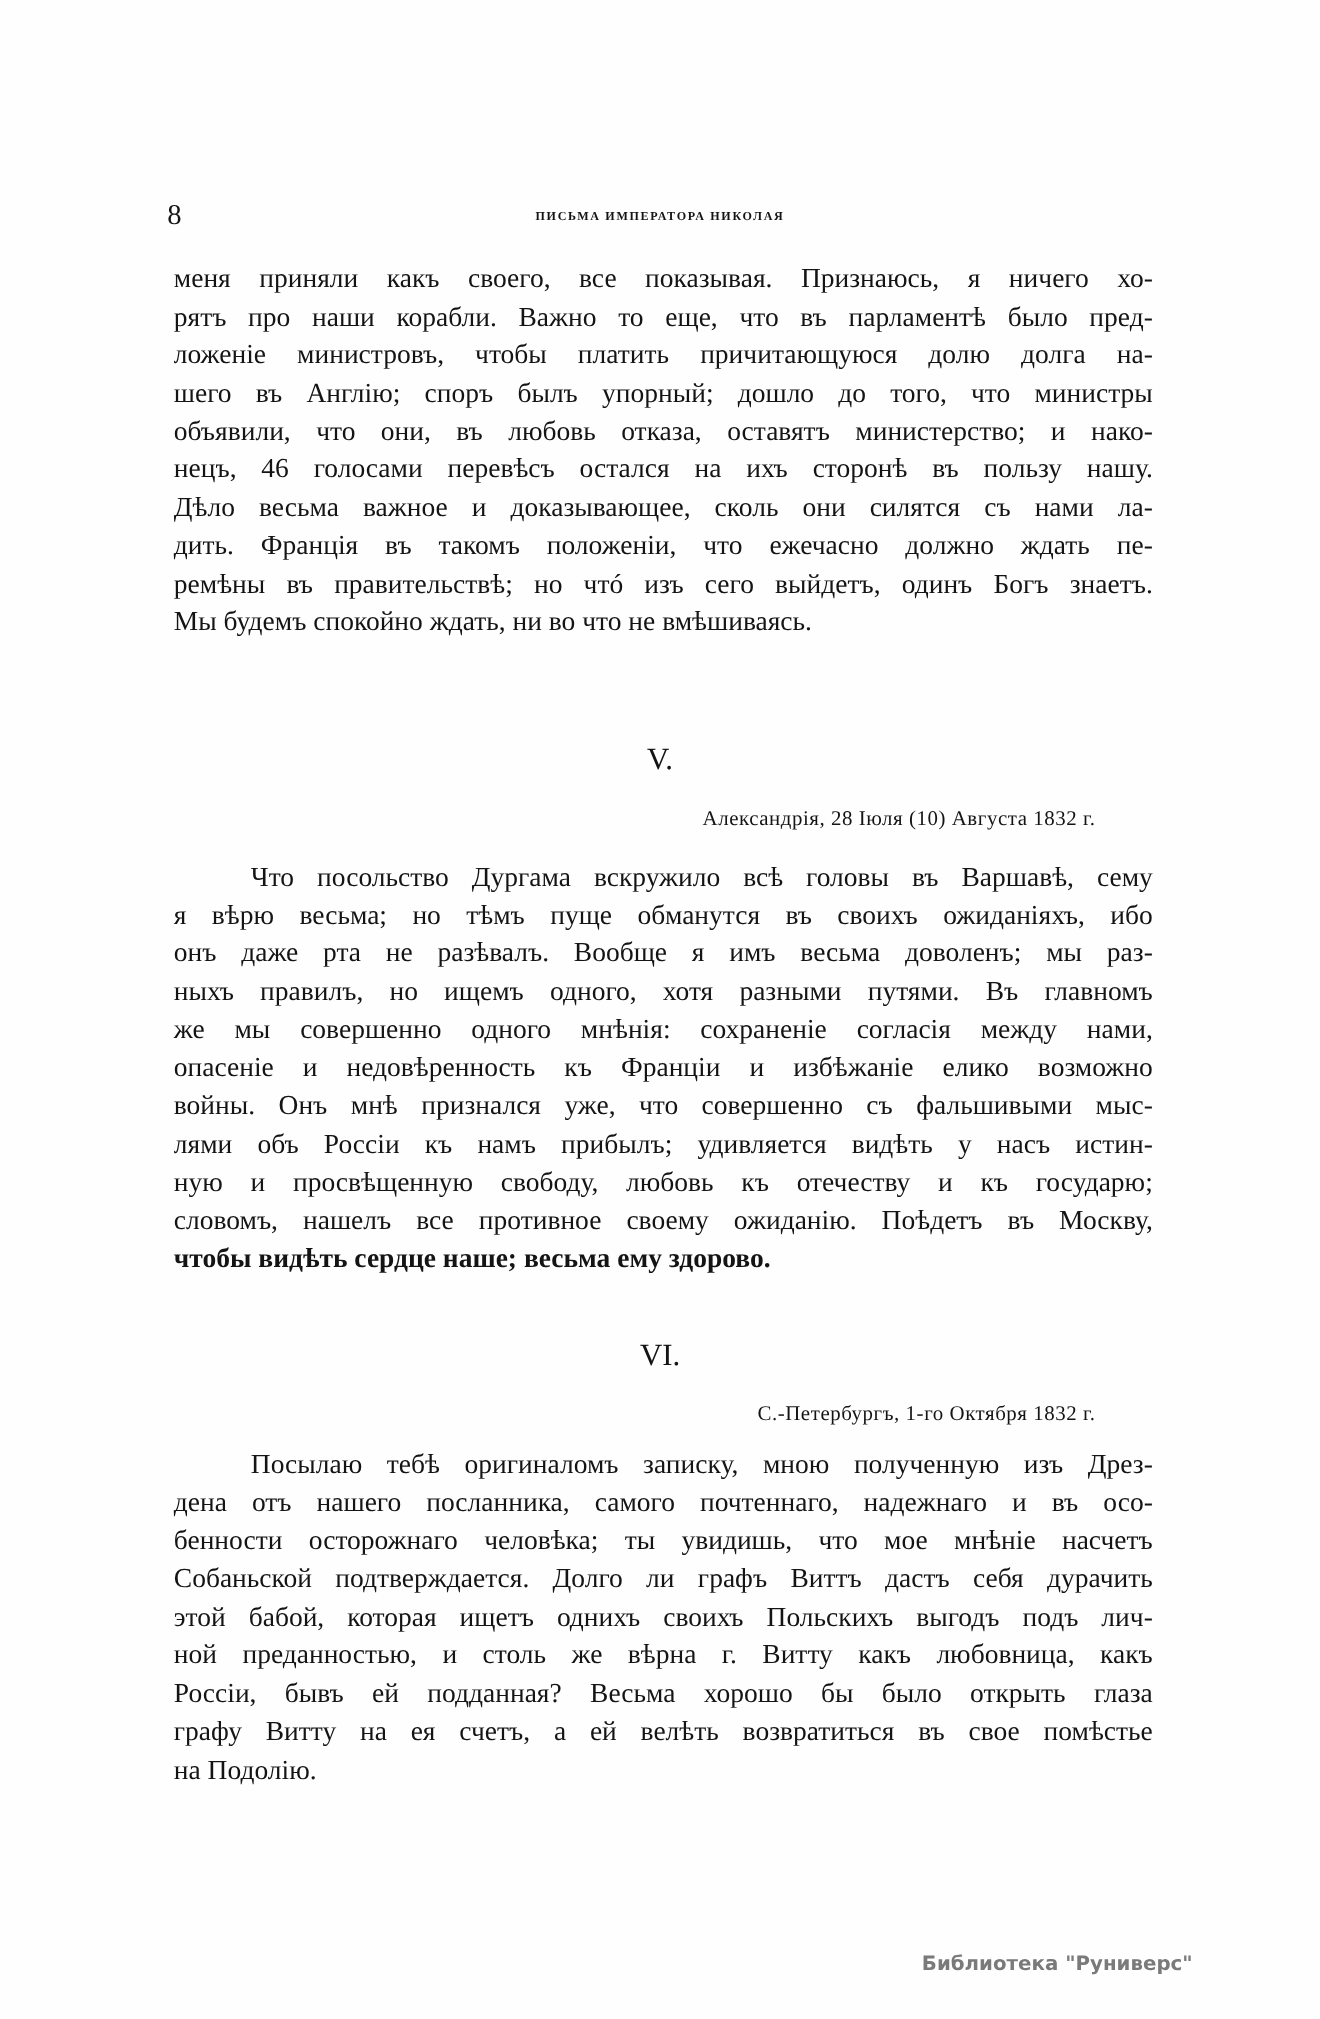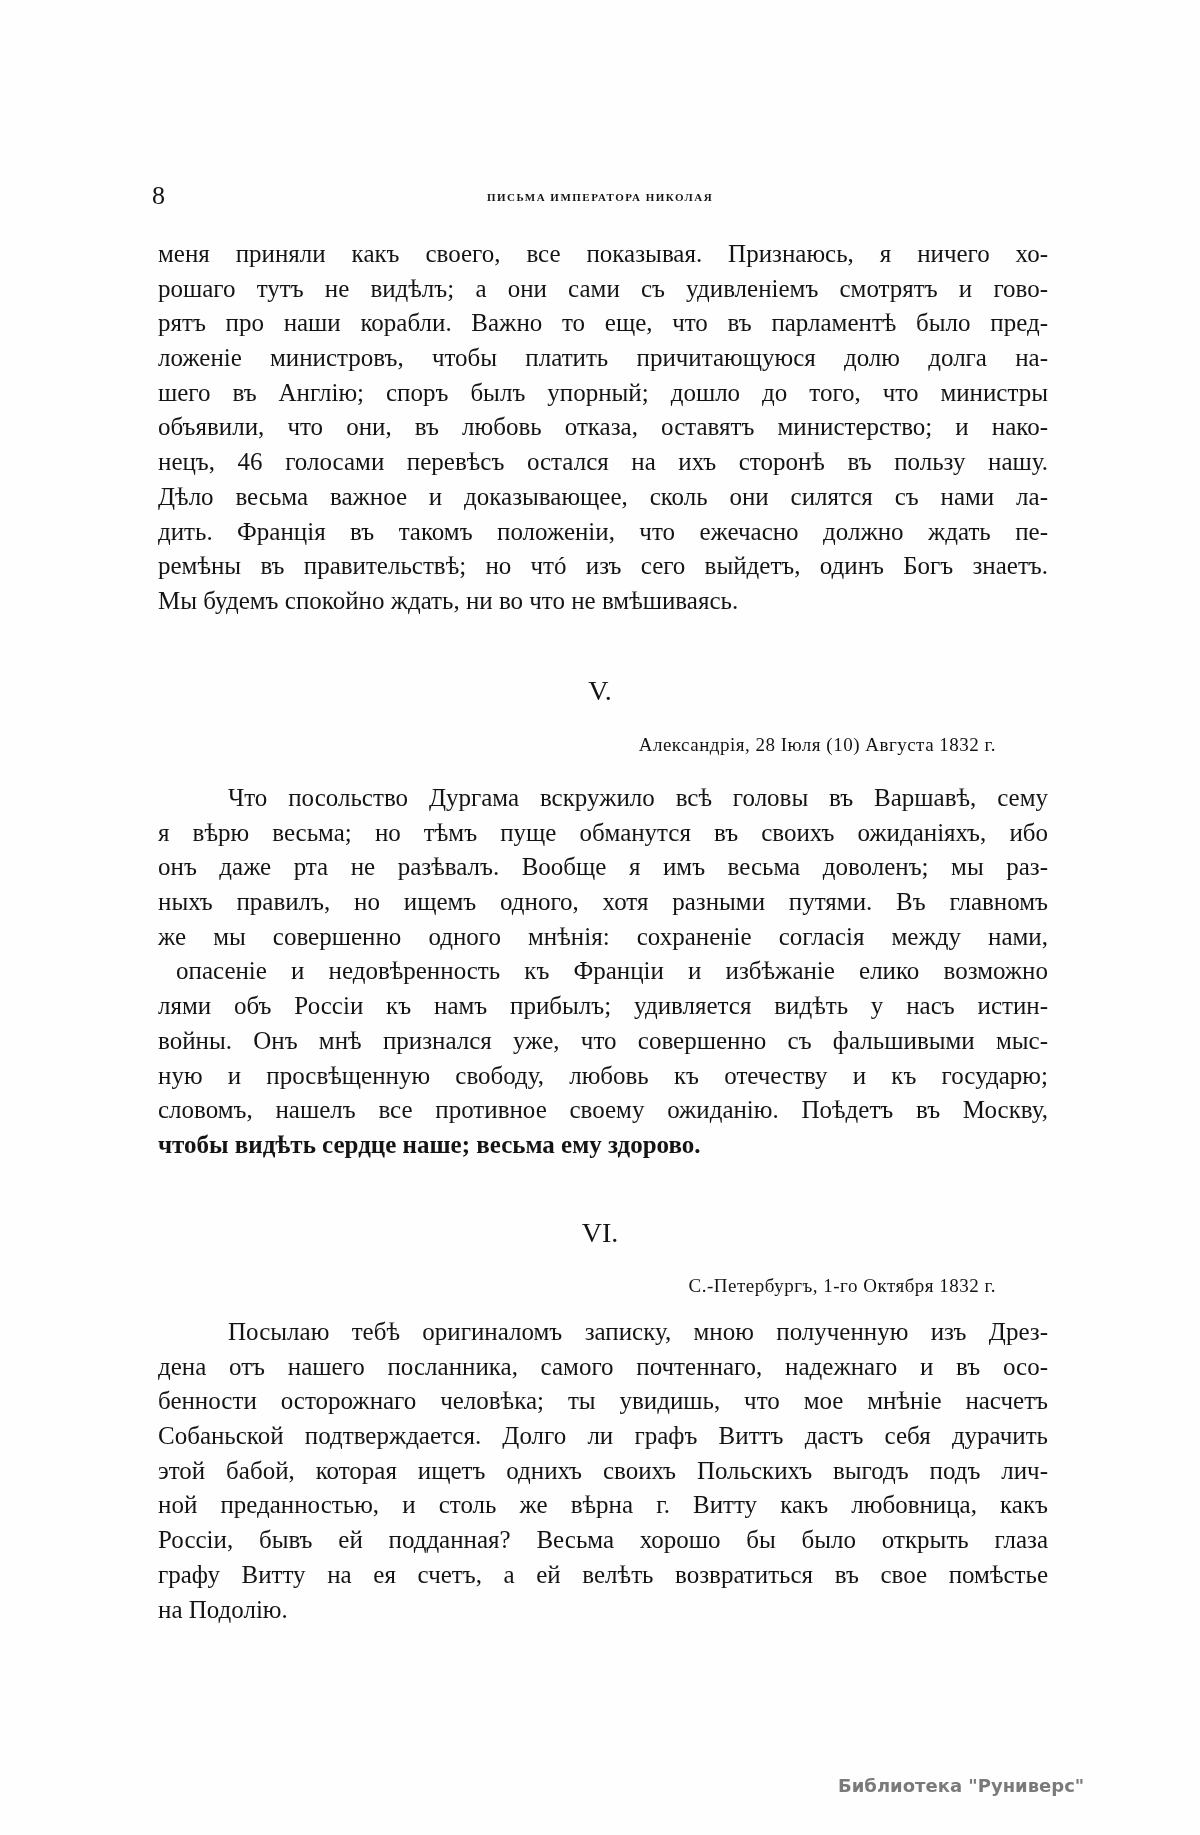--- a/index.html
+++ b/index.html
@@ -24,43 +24,42 @@
   .para .line { font-stretch: condensed; }
 </style>
 </head>
 <body>
 
 <div class="abs page-num">8</div>
 <div class="abs running-head">ПИСЬМА ИМПЕРАТОРА НИКОЛАЯ</div>
 
 <div class="abs block para" style="top:237px;">
   <div class="line" style="white-space: nowrap;"><span style="white-space: nowrap; word-spacing: 0px;">меня приняли какъ своего, все показывая. Признаюсь, я ничего хо-</span></div>
-  <div class="line" style="white-space: nowrap;"><span style="white-space: nowrap; word-spacing: 0px;">рошаго тутъ не видѣлъ; а они сами съ удивленіемъ смотрятъ и гово-</span></div>
   <div class="line" style="white-space: nowrap;"><span style="white-space: nowrap; word-spacing: 0px;">рятъ про наши корабли. Важно то еще, что въ парламентѣ было пред-</span></div>
   <div class="line" style="white-space: nowrap;"><span style="white-space: nowrap; word-spacing: 0px;">ложеніе министровъ, чтобы платить причитающуюся долю долга на-</span></div>
   <div class="line" style="white-space: nowrap;"><span style="white-space: nowrap; word-spacing: 0px;">шего въ Англію; споръ былъ упорный; дошло до того, что министры</span></div>
   <div class="line" style="white-space: nowrap;"><span style="white-space: nowrap; word-spacing: 0px;">объявили, что они, въ любовь отказа, оставятъ министерство; и нако-</span></div>
   <div class="line" style="white-space: nowrap;"><span style="white-space: nowrap; word-spacing: 0px;">нецъ, 46 голосами перевѣсъ остался на ихъ сторонѣ въ пользу нашу.</span></div>
   <div class="line" style="white-space: nowrap;"><span style="white-space: nowrap; word-spacing: 0px;">Дѣло весьма важное и доказывающее, сколь они силятся съ нами ла-</span></div>
   <div class="line" style="white-space: nowrap;"><span style="white-space: nowrap; word-spacing: 0px;">дить. Франція въ такомъ положеніи, что ежечасно должно ждать пе-</span></div>
   <div class="line" style="white-space: nowrap;"><span style="white-space: nowrap; word-spacing: 0px;">ремѣны въ правительствѣ; но чтó изъ сего выйдетъ, одинъ Богъ знаетъ.</span></div>
   <div class="line last" style="white-space: nowrap;"><span style="white-space: nowrap;">Мы будемъ спокойно ждать, ни во что не вмѣшиваясь.</span></div>
 </div>
 
 <div class="abs section-num" style="top:674px;">V.</div>
 <div class="abs dateline" style="top:732px;">Александрія, 28 Іюля (10) Августа 1832 г.</div>
 <div class="abs block para" style="top:781px;">
   <div class="line indent" style="white-space: nowrap;"><span style="white-space: nowrap; word-spacing: 0px;">Что посольство Дургама вскружило всѣ головы въ Варшавѣ, сему</span></div>
   <div class="line" style="white-space: nowrap;"><span style="white-space: nowrap; word-spacing: 0px;">я вѣрю весьма; но тѣмъ пуще обманутся въ своихъ ожиданіяхъ, ибо</span></div>
   <div class="line" style="white-space: nowrap;"><span style="white-space: nowrap; word-spacing: 0px;">онъ даже рта не разѣвалъ. Вообще я имъ весьма доволенъ; мы раз-</span></div>
   <div class="line" style="white-space: nowrap;"><span style="white-space: nowrap; word-spacing: 0px;">ныхъ правилъ, но ищемъ одного, хотя разными путями. Въ главномъ</span></div>
   <div class="line" style="white-space: nowrap;"><span style="white-space: nowrap; word-spacing: 0px;">же мы совершенно одного мнѣнія: сохраненіе согласія между нами,</span></div>
-  <div class="line" style="white-space: nowrap;"><span style="white-space: nowrap; word-spacing: 0px; margin-left: 18px;">опасеніе и недовѣренность къ Франціи и избѣжаніе елико возможно</span></div>
+  <div class="line" style="white-space: nowrap;"><span style="white-space: nowrap; word-spacing: 0px;">опасеніе и недовѣренность къ Франціи и избѣжаніе елико возможно</span></div>
+  <div class="line" style="white-space: nowrap;"><span style="white-space: nowrap; word-spacing: 0px;">войны. Онъ мнѣ признался уже, что совершенно съ фальшивыми мыс-</span></div>
   <div class="line" style="white-space: nowrap;"><span style="white-space: nowrap; word-spacing: 0px;">лями объ Россіи къ намъ прибылъ; удивляется видѣть у насъ истин-</span></div>
-  <div class="line" style="white-space: nowrap;"><span style="white-space: nowrap; word-spacing: 0px;">войны. Онъ мнѣ признался уже, что совершенно съ фальшивыми мыс-</span></div>
   <div class="line" style="white-space: nowrap;"><span style="white-space: nowrap; word-spacing: 0px;">ную и просвѣщенную свободу, любовь къ отечеству и къ государю;</span></div>
   <div class="line" style="white-space: nowrap;"><span style="white-space: nowrap; word-spacing: 0px;">словомъ, нашелъ все противное своему ожиданію. Поѣдетъ въ Москву,</span></div>
   <div class="line last" style="white-space: nowrap; font-weight: bold;"><span style="white-space: nowrap;">чтобы видѣть сердце наше; весьма ему здорово.</span></div>
 </div>
 
 <div class="abs section-num" style="top:1216px;">VI.</div>
 <div class="abs dateline" style="top:1273px;">С.-Петербургъ, 1-го Октября 1832 г.</div>
 <div class="abs block para" style="top:1315px;">
   <div class="line indent" style="white-space: nowrap;"><span style="white-space: nowrap; word-spacing: 0px;">Посылаю тебѣ оригиналомъ записку, мною полученную изъ Дрез-</span></div>
   <div class="line" style="white-space: nowrap;"><span style="white-space: nowrap; word-spacing: 0px;">дена отъ нашего посланника, самого почтеннаго, надежнаго и въ осо-</span></div>

